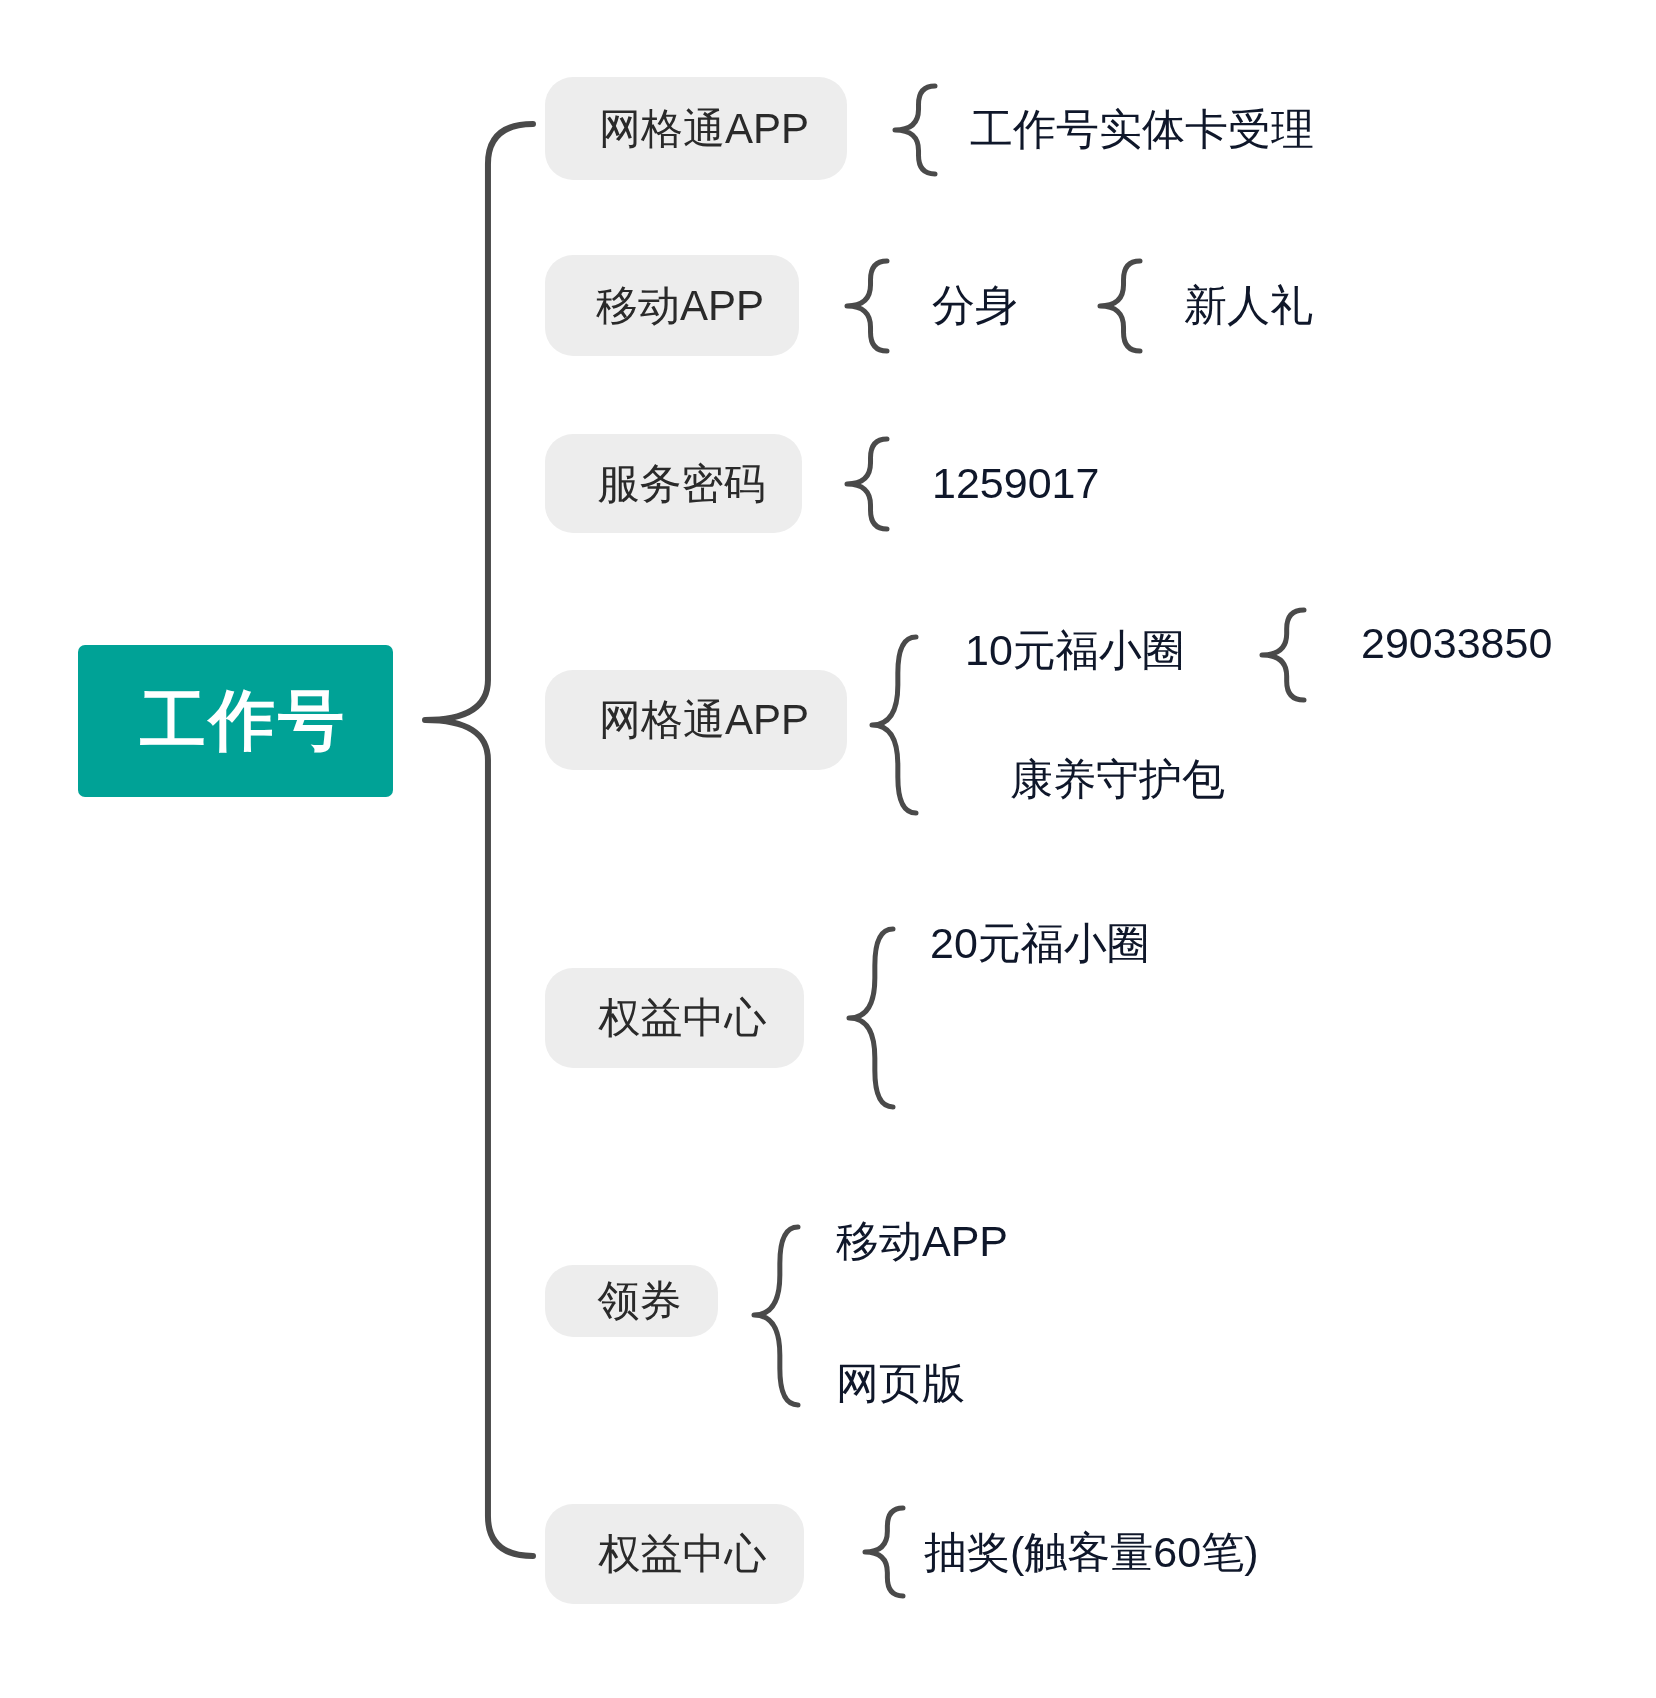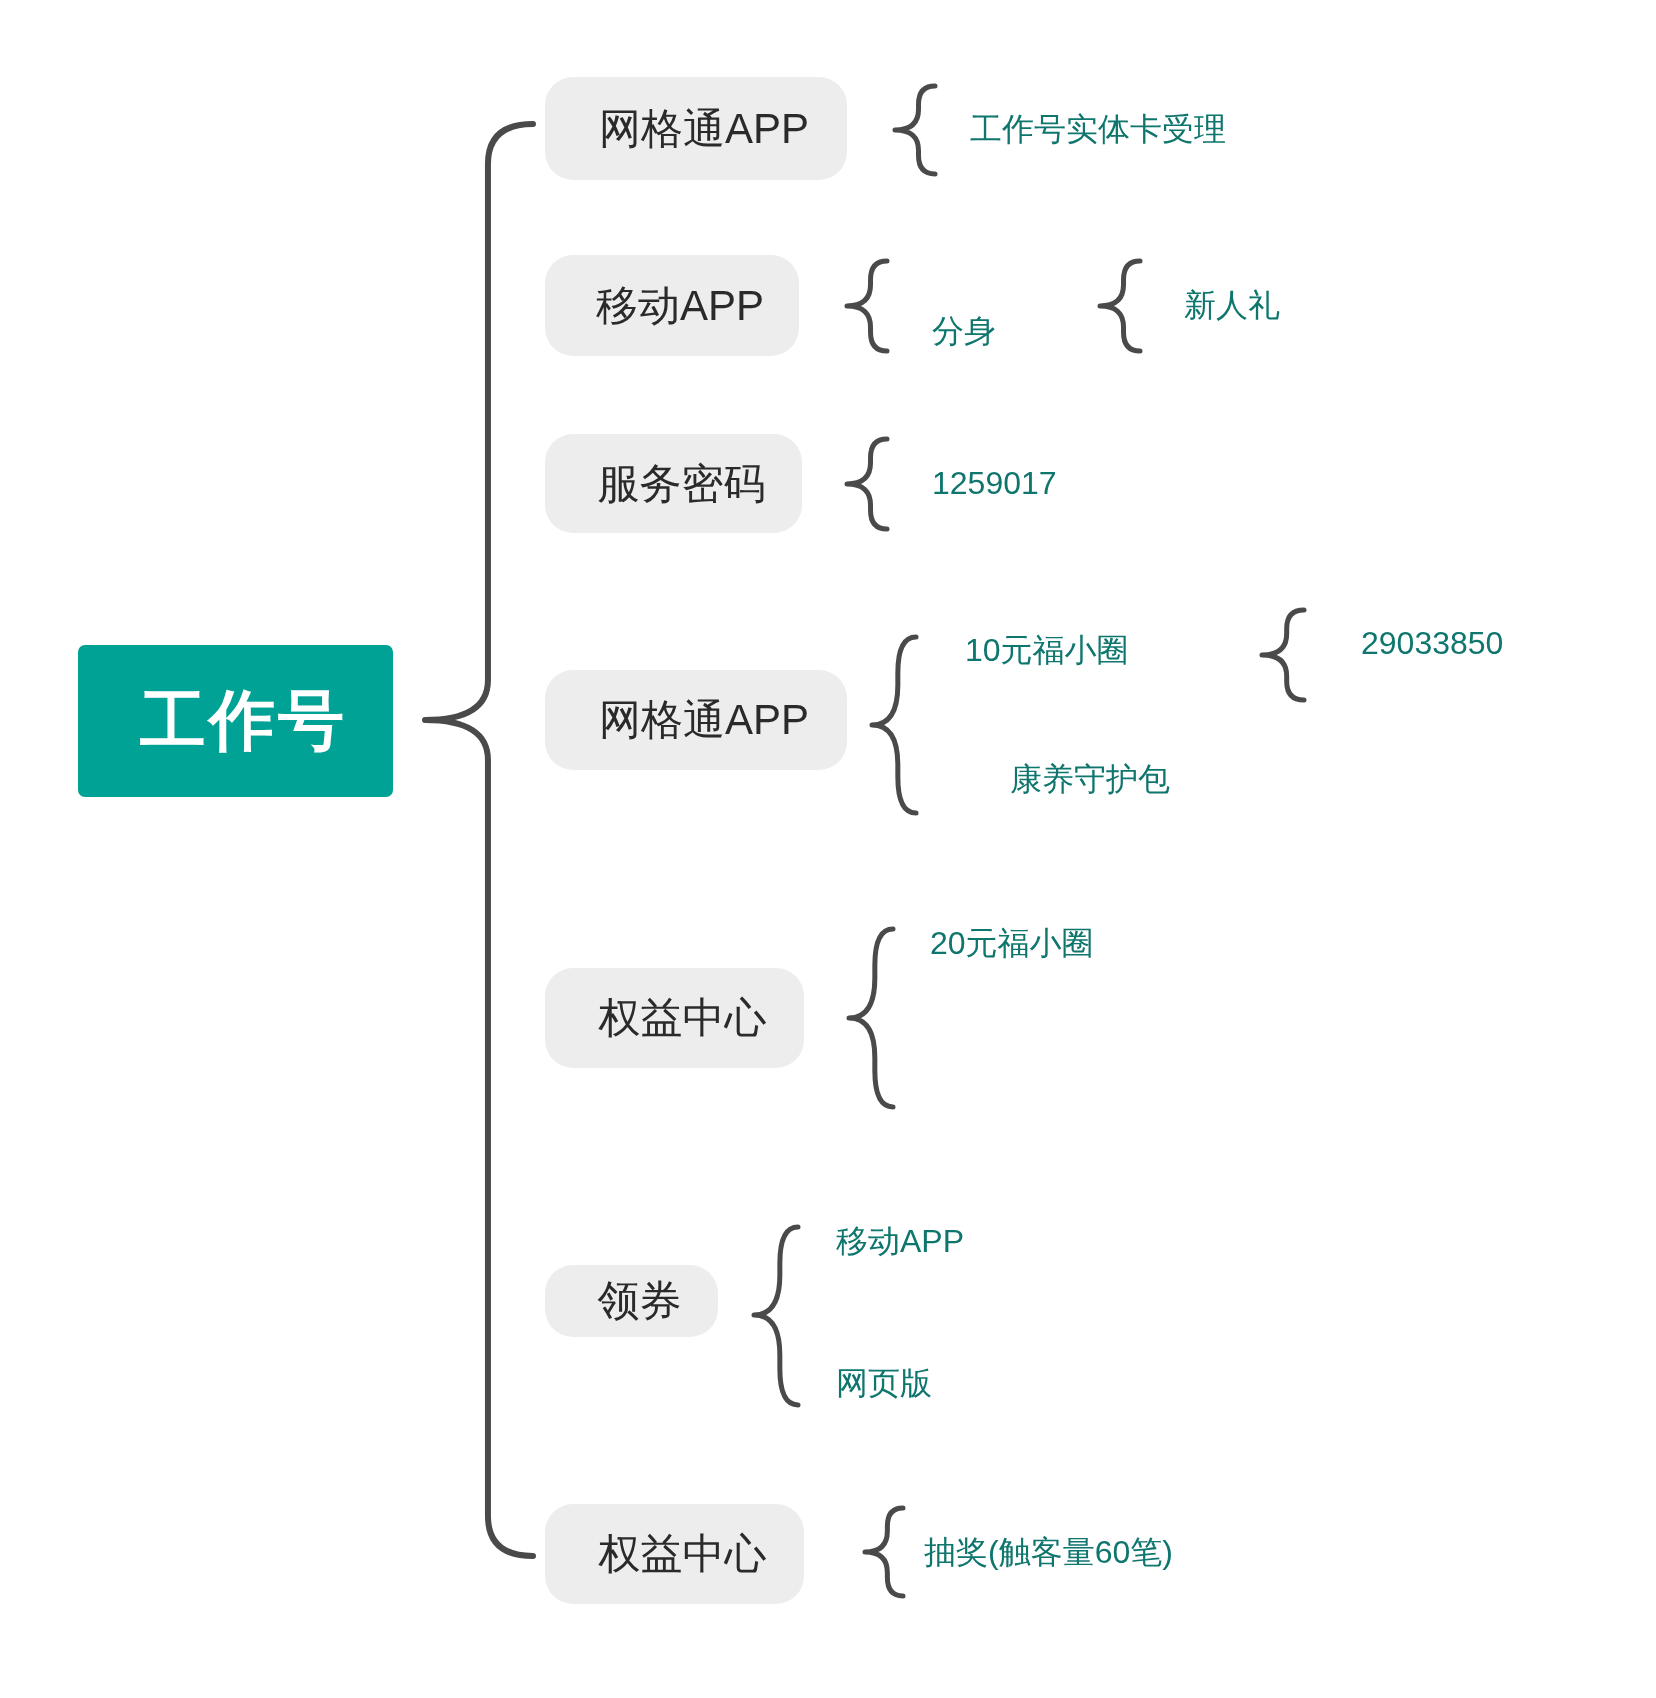--- a/index.html
+++ b/index.html
@@ -32,22 +32,22 @@
     letter-spacing: 3px;
   }
   .node.branch {
     background: #EDEDED;
     border-radius: 28px;
     color: #2A2A2A;
     font-size: 42px;
   }
   .leaf {
     position: absolute;
-    color: #0f766e;
-    font-size: 32px;
+    color: #0f172a;
+    font-size: 43px;
     line-height: 62px;
     white-space: nowrap;
   }
   .brace-svg {
     position: absolute;
     overflow: visible;
   }
 </style>
 </head>
 <body>
@@ -81,21 +81,21 @@
   <div class="node branch" style="left:545px; top:1265px; width:173px; height:72px;">
     <span>领券</span>
   </div>
 
   <div class="node branch" style="left:545px; top:1504px; width:259px; height:100px;">
     <span>权益中心</span>
   </div>
 
   <div class="leaf" style="left:970px; top:98px;">工作号实体卡受理</div>
 
-  <div class="leaf" style="left:932px; top:274px;margin-top:26px;">分身</div>
+  <div class="leaf" style="left:932px; top:274px;">分身</div>
   <div class="leaf" style="left:1184px; top:274px;">新人礼</div>
 
   <div class="leaf" style="left:932px; top:452px;">1259017</div>
 
   <div class="leaf" style="left:965px; top:619px;">10元福小圈</div>
   <div class="leaf" style="left:1361px; top:612px;">29033850</div>
   <div class="leaf" style="left:970px; top:748px;margin-left:40px;">康养守护包</div>
 
   <div class="leaf" style="left:930px; top:912px;">20元福小圈</div>
 

